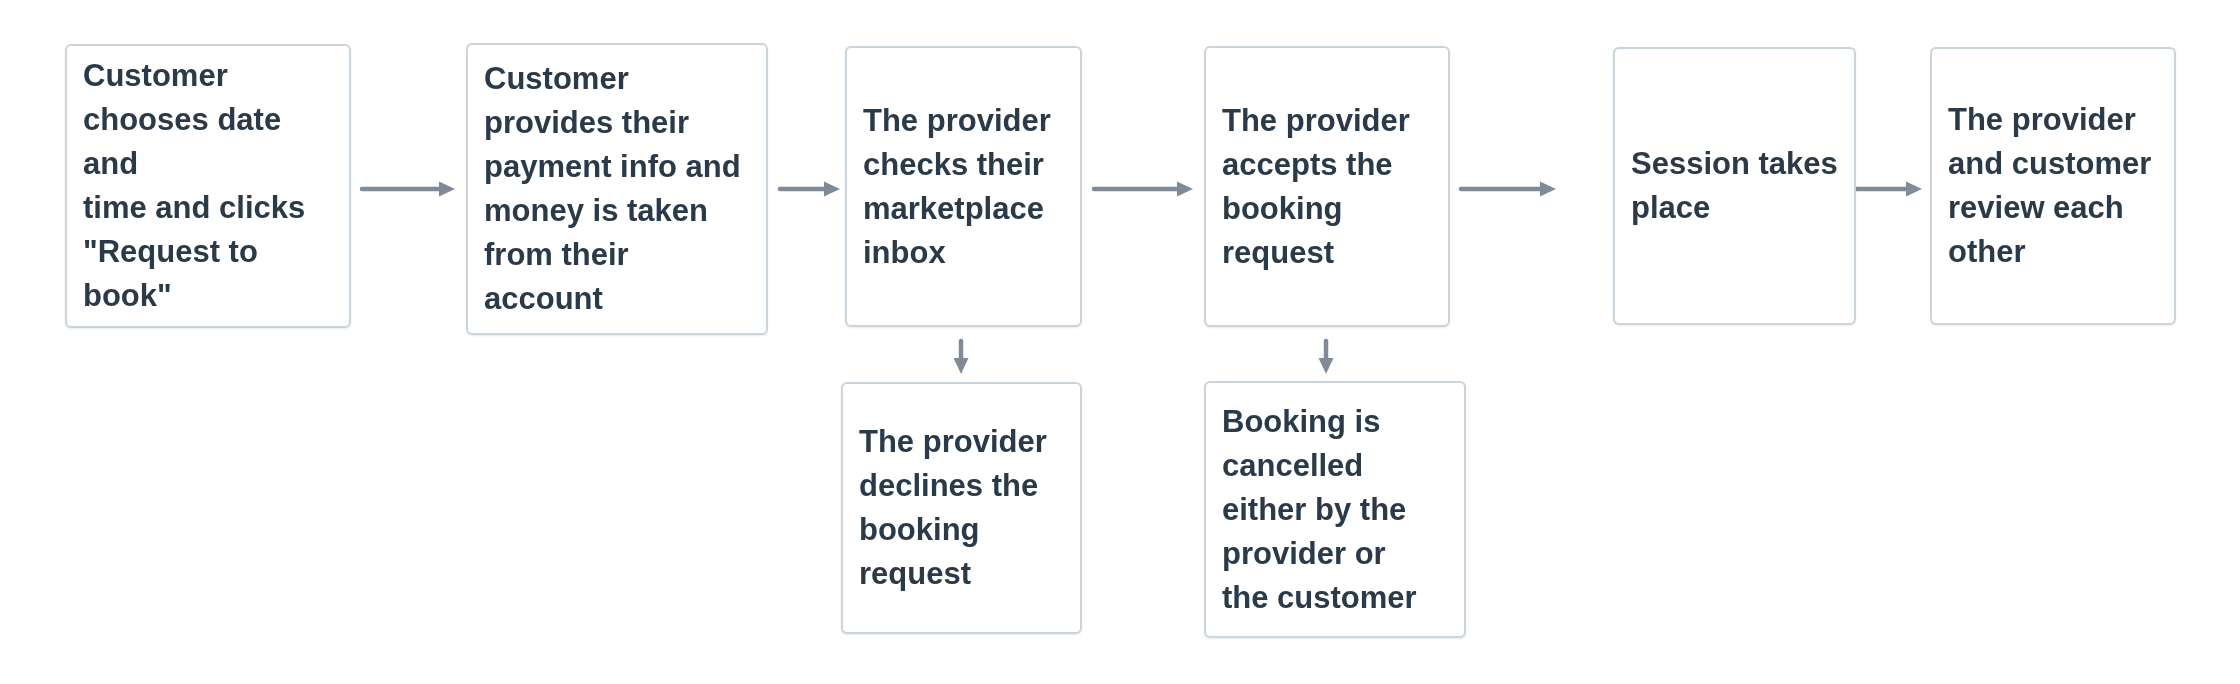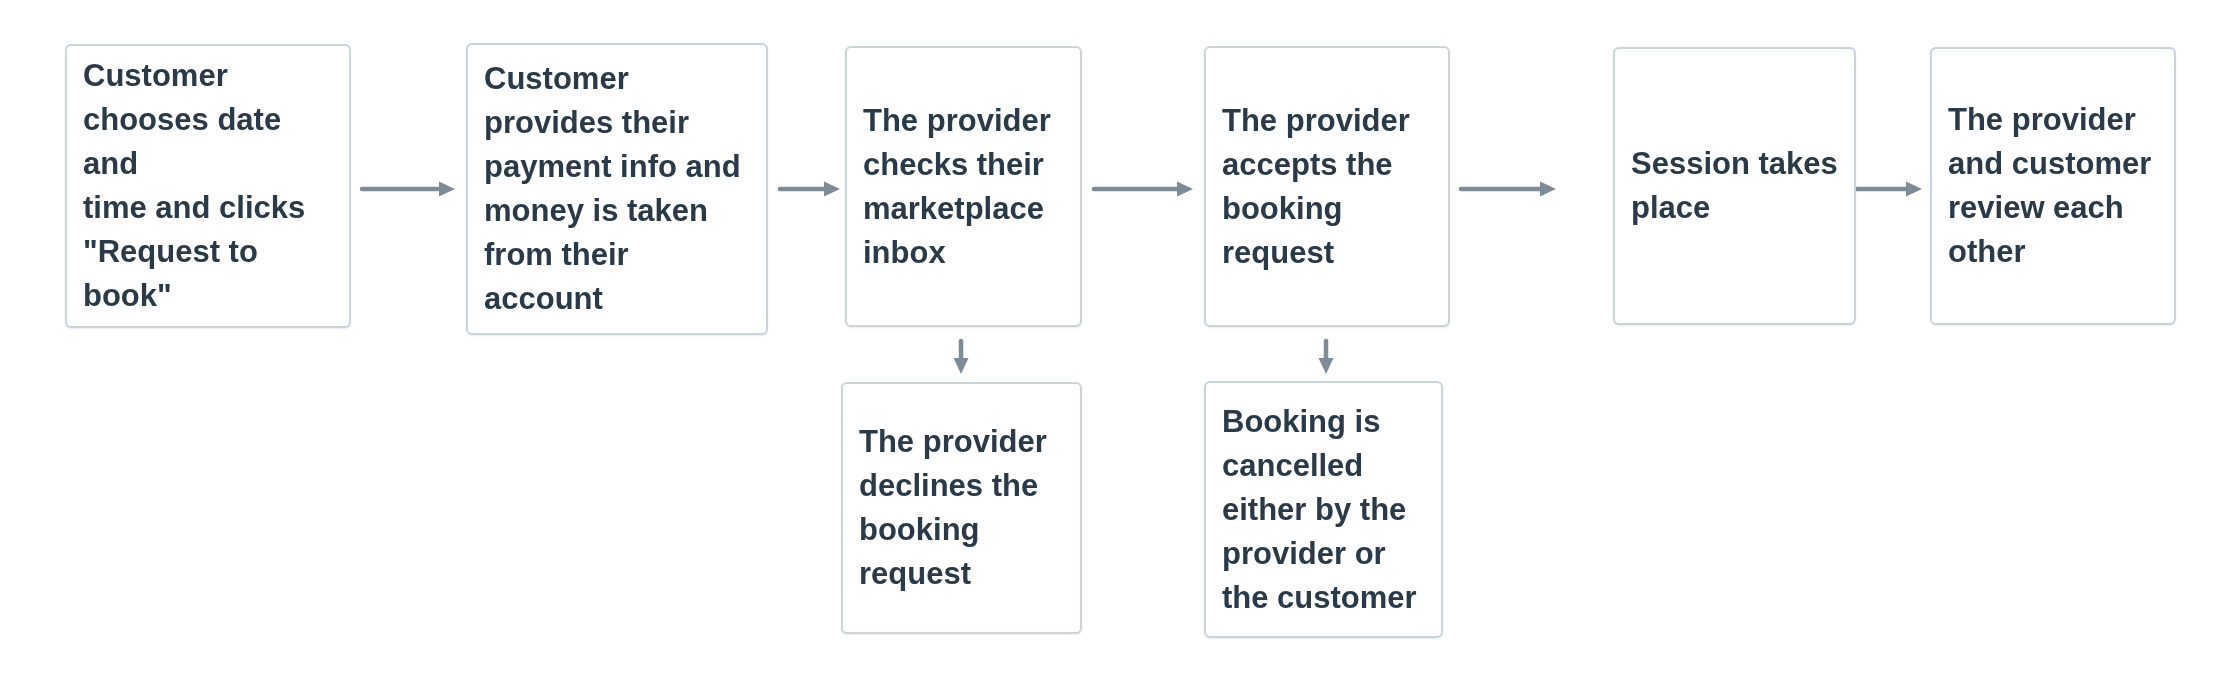--- a/index.html
+++ b/index.html
@@ -133,21 +133,21 @@
 other</div>
   </div>
 
   <div class="node" style="left:841px; top:382px; width:241px; height:252px;">
     <div class="node-text">The provider
 declines the
 booking
 request</div>
   </div>
 
-  <div class="node" style="left:1204px; top:381px; width:239px; height:257px;">
+  <div class="node" style="left:1204px; top:381px; width:262px; height:257px;">
     <div class="node-text">Booking is
 cancelled
 either by the
 provider or
 the customer</div>
   </div>
 
 </div>
 
 </body></html>

